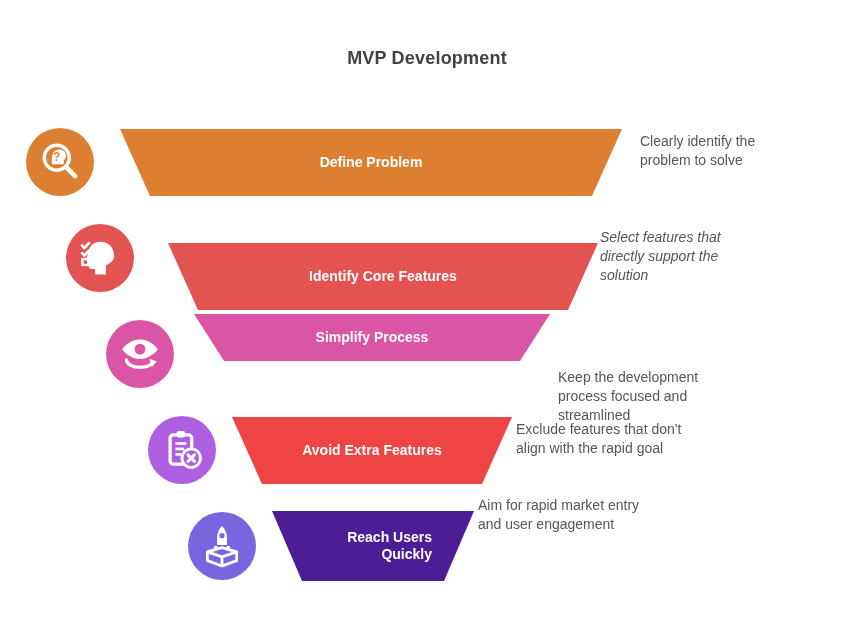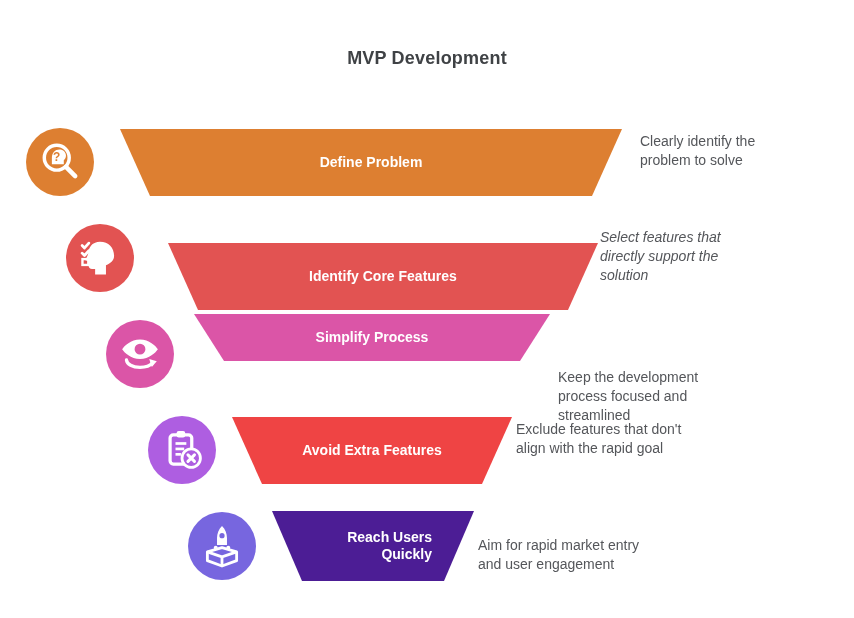--- a/index.html
+++ b/index.html
@@ -99,15 +99,15 @@
       <circle cx="24" cy="14.5" r="2.4" fill="currentColor"></circle>
       <circle cx="18.2" cy="25.5" r="1.8" fill="#fff"></circle>
       <circle cx="29.8" cy="25.5" r="1.8" fill="#fff"></circle>
       <path d="M10.5 29.5 l13.5-4 13.5 4 v8 l-13.5 5 -13.5-5 z" fill="none" stroke="#fff" stroke-width="2.6" stroke-linejoin="round"></path>
       <path d="M10.5 29.5 l13.5 4.5 13.5-4.5 M24 34 v8.5" fill="none" stroke="#fff" stroke-width="2.6" stroke-linejoin="round"></path>
     </svg>
   </div>
   <div class="bar" style="left: 272px; top: 511px; width: 202px; height: 70px; background-color: #4c1d95; color: rgb(119, 102, 223);">
     <span class="bar-label">Reach Users Quickly</span>
   </div>
-  <div class="desc" style="left:478px;top:536px;width:162px;">Aim for rapid market entry and user engagement</div>
+  <div class="desc" style="left:478px;top:496px;width:162px;">Aim for rapid market entry and user engagement</div>
 
 </div>
 
 </body></html>

